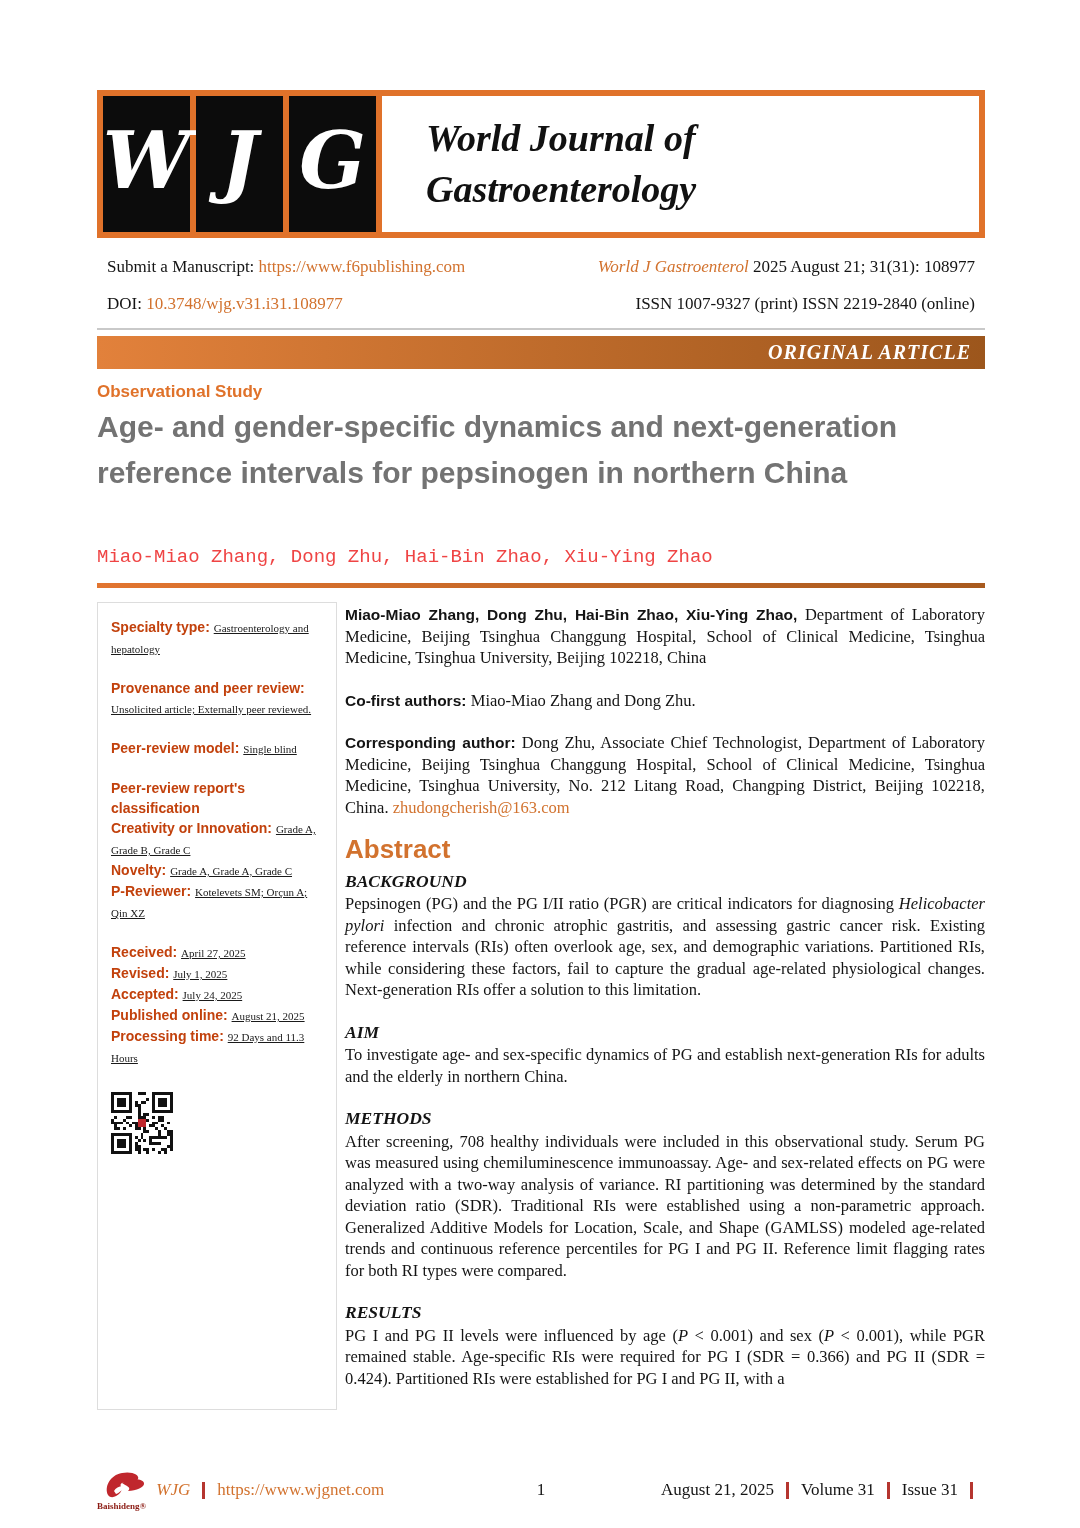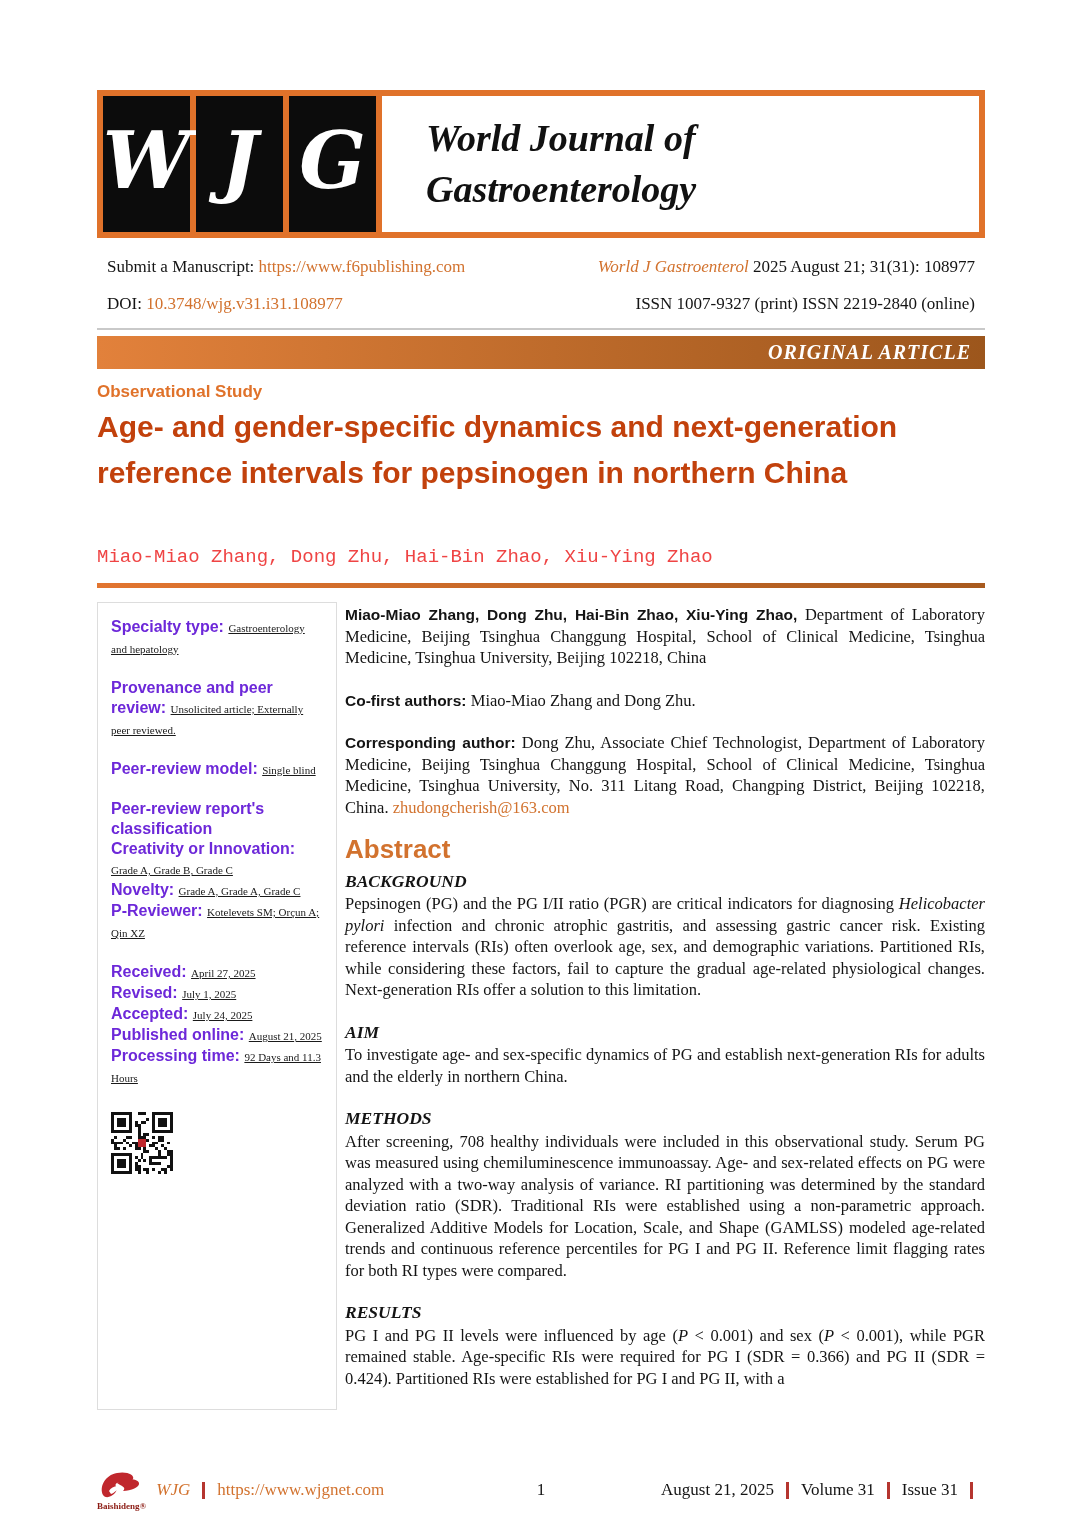--- a/index.html
+++ b/index.html
@@ -49,21 +49,21 @@
   }
   
   .article-type {
     position:absolute; left:97px; top:382px;
     font-family:"Liberation Sans", sans-serif; font-weight:bold;
     font-size:17px; color:#E0722A;
   }
   .article-title {
     position:absolute; left:97px; top:404px; width:880px;
     font-family:"Liberation Sans", sans-serif; font-weight:bold;
-    font-size:30px; line-height:46px; color:#c2410c;
+    font-size:30px; line-height:46px; color:#737373;
   }
   .authors {
     position:absolute; left:97px; top:546px;
     font-family:Liberation Mono, monospace; font-size:19px; color:#ef4444;
   }
   .orange-rule {
     position:absolute; left:97px; top:583px; width:888px; height:5px;
     background:linear-gradient(to right, #E27530, #A85A1E);
   }
   
@@ -71,21 +71,21 @@
     position:absolute; left:97px; top:602px; width:888px; display:flex;
   }
   .sidebar {
     width:240px; border:1px solid #ddd; background:#fff;
     padding:14px 13px 16px 13px; font-size:15.5px; line-height:20px;
   }
   .sb-item { margin-bottom:19px; }
   .sb-item.tight { margin-bottom:0; }
   .sb-label {
     font-family:"Liberation Sans", sans-serif; font-weight:bold;
-    font-size:16px; color:#6d28d9;text-align:right;
+    font-size:14px; color:#c2410c;text-align:right;
   }
   .sb-val { font-family:"Liberation Serif", serif; font-size:11px; color:#1a1a1a;text-decoration:underline; }
   .qr-wrap { margin-top:24px; }
   .main {
     flex:1; margin-left:8px; padding-top:2px;
     font-size:16.5px; line-height:21.5px; text-align:justify; color:#141414;
   }
   .main p { margin-bottom:21px; }
   .bold-sans { font-family:"Liberation Sans", sans-serif; font-weight:bold; font-size:15.5px; }
   .abstract-head {
@@ -101,21 +101,21 @@
   .footer {
     position:absolute; left:97px; top:1462px; width:888px; height:56px;
     display:flex; align-items:center; font-size:17px;
   }
   .f-left { display:flex; align-items:center; }
   .brand { color:#D2722E; font-style:italic; font-family:"Liberation Serif", serif; margin-left:10px; }
   .redbar { display:inline-block; width:3px; height:17px; background:#B5352F; margin:0 12px; vertical-align:-3px; }
   .f-url { color:#D2722E; }
   .f-page { position:absolute; left:50%; transform:translateX(-50%); color:#141414; }
   .f-right { margin-left:auto; display:flex; align-items:center; color:#141414; }
-  .bs-logo { display:flex; flex-direction:column; align-items:flex-start; }
+  .bs-logo { display:flex; flex-direction:column; align-items:flex-end; }
   .bs-text { font-size:9px; color:#8B1A12; font-weight:bold; font-family:"Liberation Serif", serif; margin-top:-2px; }
 </style>
 </head>
 <body>
 
 <div class="page">
 
   <div class="logo-box">
     <div class="logo-cell">W</div>
     <div class="logo-cell">J</div>
@@ -307,21 +307,21 @@
     </div>
 
     <div class="main">
       <p>
         <span class="bold-sans">Miao-Miao Zhang, Dong Zhu, Hai-Bin Zhao, Xiu-Ying Zhao,</span><span> Department of Laboratory Medicine, Beijing Tsinghua Changgung Hospital, School of Clinical Medicine, Tsinghua Medicine, Tsinghua University, Beijing 102218, China</span>
       </p>
       <p>
         <span class="bold-sans">Co-first authors: </span><span>Miao-Miao Zhang and Dong Zhu.</span>
       </p>
       <p>
-        <span class="bold-sans">Corresponding author: </span><span>Dong Zhu, Associate Chief Technologist, Department of Laboratory Medicine, Beijing Tsinghua Changgung Hospital, School of Clinical Medicine, Tsinghua Medicine, Tsinghua University, No. 311 Litang Road, Changping District, Beijing 102218, China. </span><a class="lnk" href="#">zhudongcherish@163.com</a>
+        <span class="bold-sans">Corresponding author: </span><span>Dong Zhu, Associate Chief Technologist, Department of Laboratory Medicine, Beijing Tsinghua Changgung Hospital, School of Clinical Medicine, Tsinghua Medicine, Tsinghua University, No. 212 Litang Road, Changping District, Beijing 102218, China. </span><a class="lnk" href="#">zhudongcherish@163.com</a>
       </p>
 
       <div class="abstract-head">Abstract</div>
 
       <div class="sec-head">BACKGROUND</div>
       <div class="sec-para">
         <span>Pepsinogen (PG) and the PG I/II ratio (PGR) are critical indicators for diagnosing </span><i>Helicobacter pylori</i><span> infection and chronic atrophic gastritis, and assessing gastric cancer risk. Existing reference intervals (RIs) often overlook age, sex, and demographic variations. Partitioned RIs, while considering these factors, fail to capture the gradual age-related physiological changes. Next-generation RIs offer a solution to this limitation.</span>
       </div>
 
       <div class="sec-head">AIM</div>

